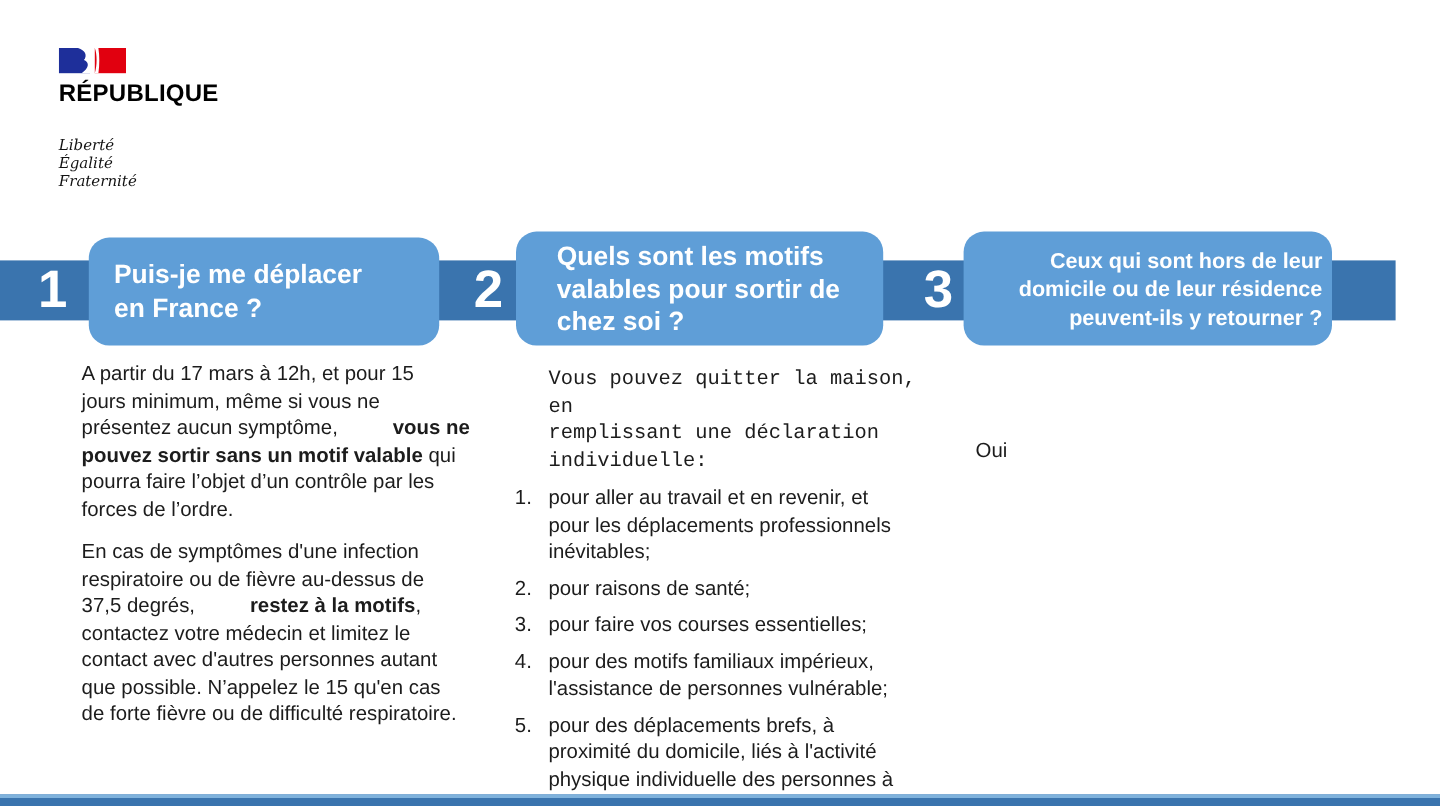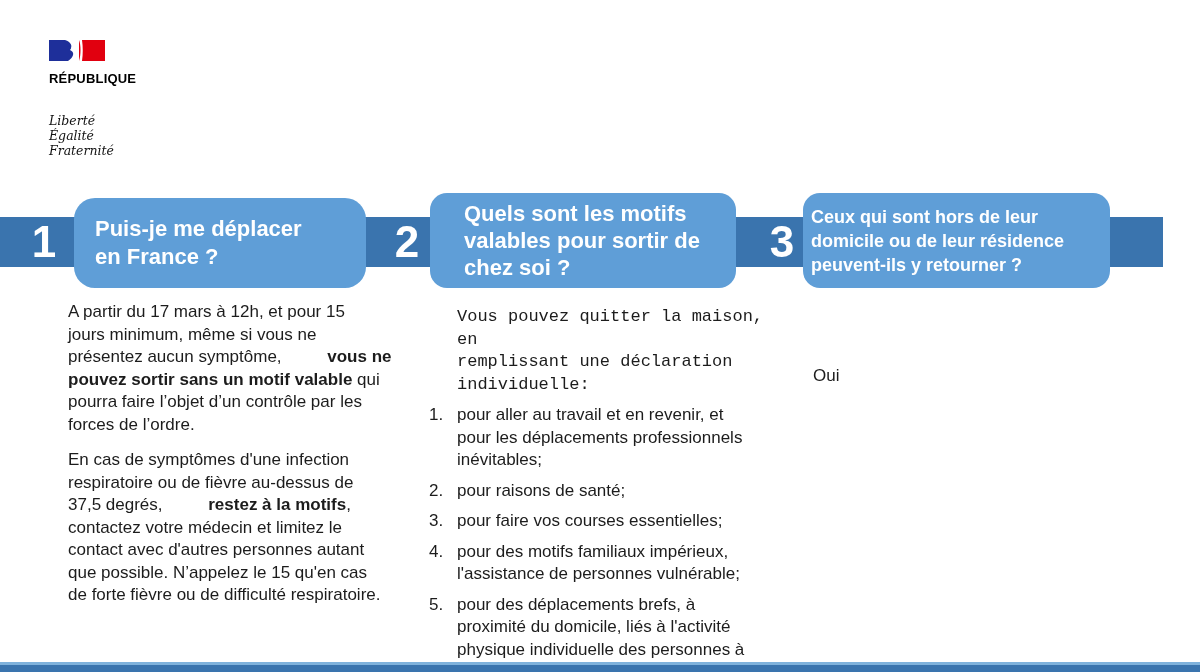--- a/index.html
+++ b/index.html
@@ -6,21 +6,21 @@
   body{
     width:1200px;height:672px;position:relative;overflow:hidden;
     background:#ffffff;
     font-family:"Liberation Sans", sans-serif;
     color:#1c1c1c;
   }
   
   .logo{position:absolute;left:49px;top:40px;width:200px;}
   .flag{display:block;}
   .logo-title{
-    font-weight:bold;font-size:13px;line-height:19.5px;color:#000;
+    font-weight:bold;font-size:20px;line-height:19.5px;color:#000;
     margin-top:7px;letter-spacing:0.2px;
   }
   .motto{
     font-family:"DejaVu Serif", serif;font-style:italic;
     font-size:12.5px;line-height:15px;color:#111;margin-top:24px;
   }
   
   .band{position:absolute;left:0;top:217px;width:1163px;height:50px;background:#3a74ae;}
   .qnum{
     position:absolute;top:217px;height:50px;line-height:50px;
@@ -29,23 +29,23 @@
   .qnum1{left:14px;width:60px;}
   .qnum2{left:383px;width:48px;}
   .qnum3{left:759px;width:46px;}
   
   .qbox{
     position:absolute;background:#5f9ed7;border-radius:17px;
     color:#fff;font-weight:bold;display:flex;align-items:center;
     box-sizing:border-box;
   }
   .qbox span{white-space:pre-line;display:block;width:100%;}
-  .qbox1{left:74px;top:198px;width:292px;height:90px;font-size:22px;line-height:28px;padding-left:21px;padding-right:8px;border-radius:21px;}
+  .qbox1{left:74px;top:198px;width:292px;height:90px;font-size:22px;line-height:28px;padding-left:21px;padding-right:8px;}
   .qbox2{left:430px;top:193px;width:306px;height:95px;font-size:22px;line-height:27px;padding-left:34px;padding-right:6px;}
-  .qbox3{left:803px;top:193px;width:307px;height:95px;font-size:18px;line-height:24px;text-align:left;padding:0 8px;}
+  .qbox3{left:803px;top:193px;width:307px;height:95px;font-size:18px;line-height:24px;text-align:right;padding:0 8px;}
   
   .answer{font-size:17px;line-height:22.5px;}
   .answer p{margin:0 0 13px 0;white-space:pre-line;}
   .b{font-weight:bold;margin-left:41px;}
   .col1{position:absolute;left:68px;top:301px;width:335px;}
   .col2{position:absolute;left:429px;top:306px;width:340px;}
   .col2 .intro{padding-left:28px;margin-bottom:8px;white-space:pre-line;font-family:Liberation Mono, monospace;}
   .li{display:flex;margin-bottom:8px;}
   .li .num{flex:0 0 28px;width:28px;}
   .li .txt{white-space:pre-line;flex:1;}

